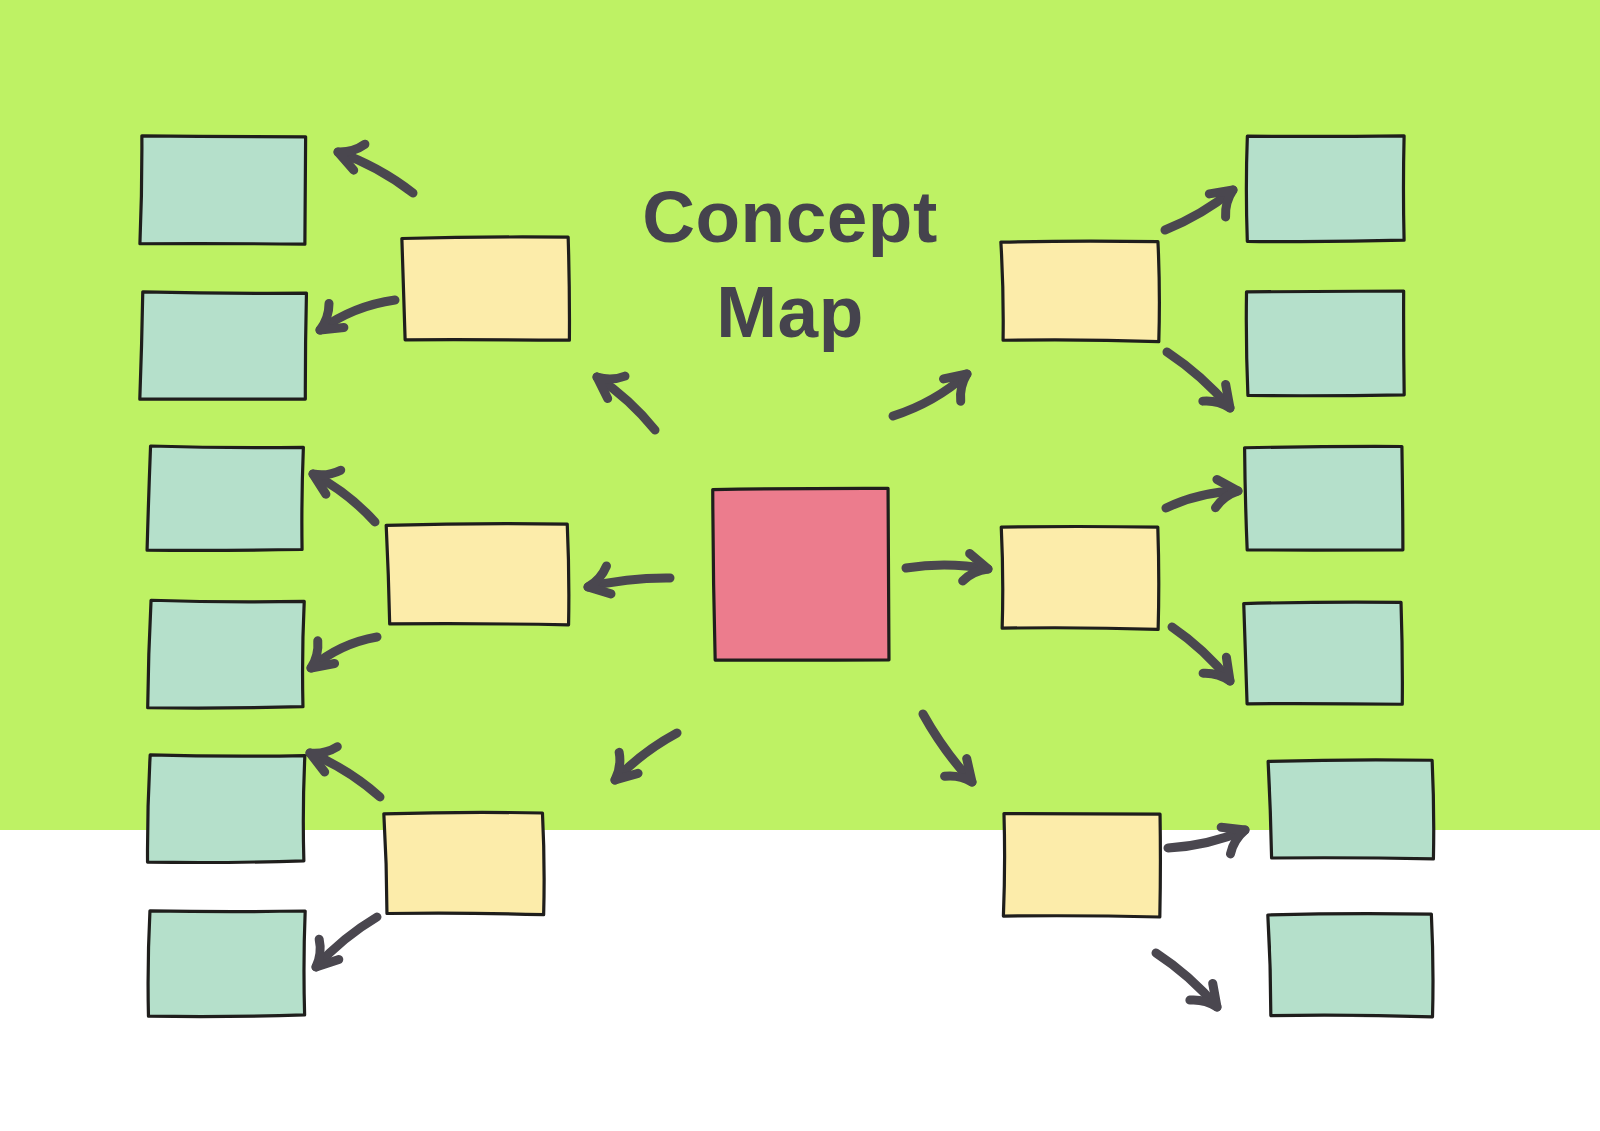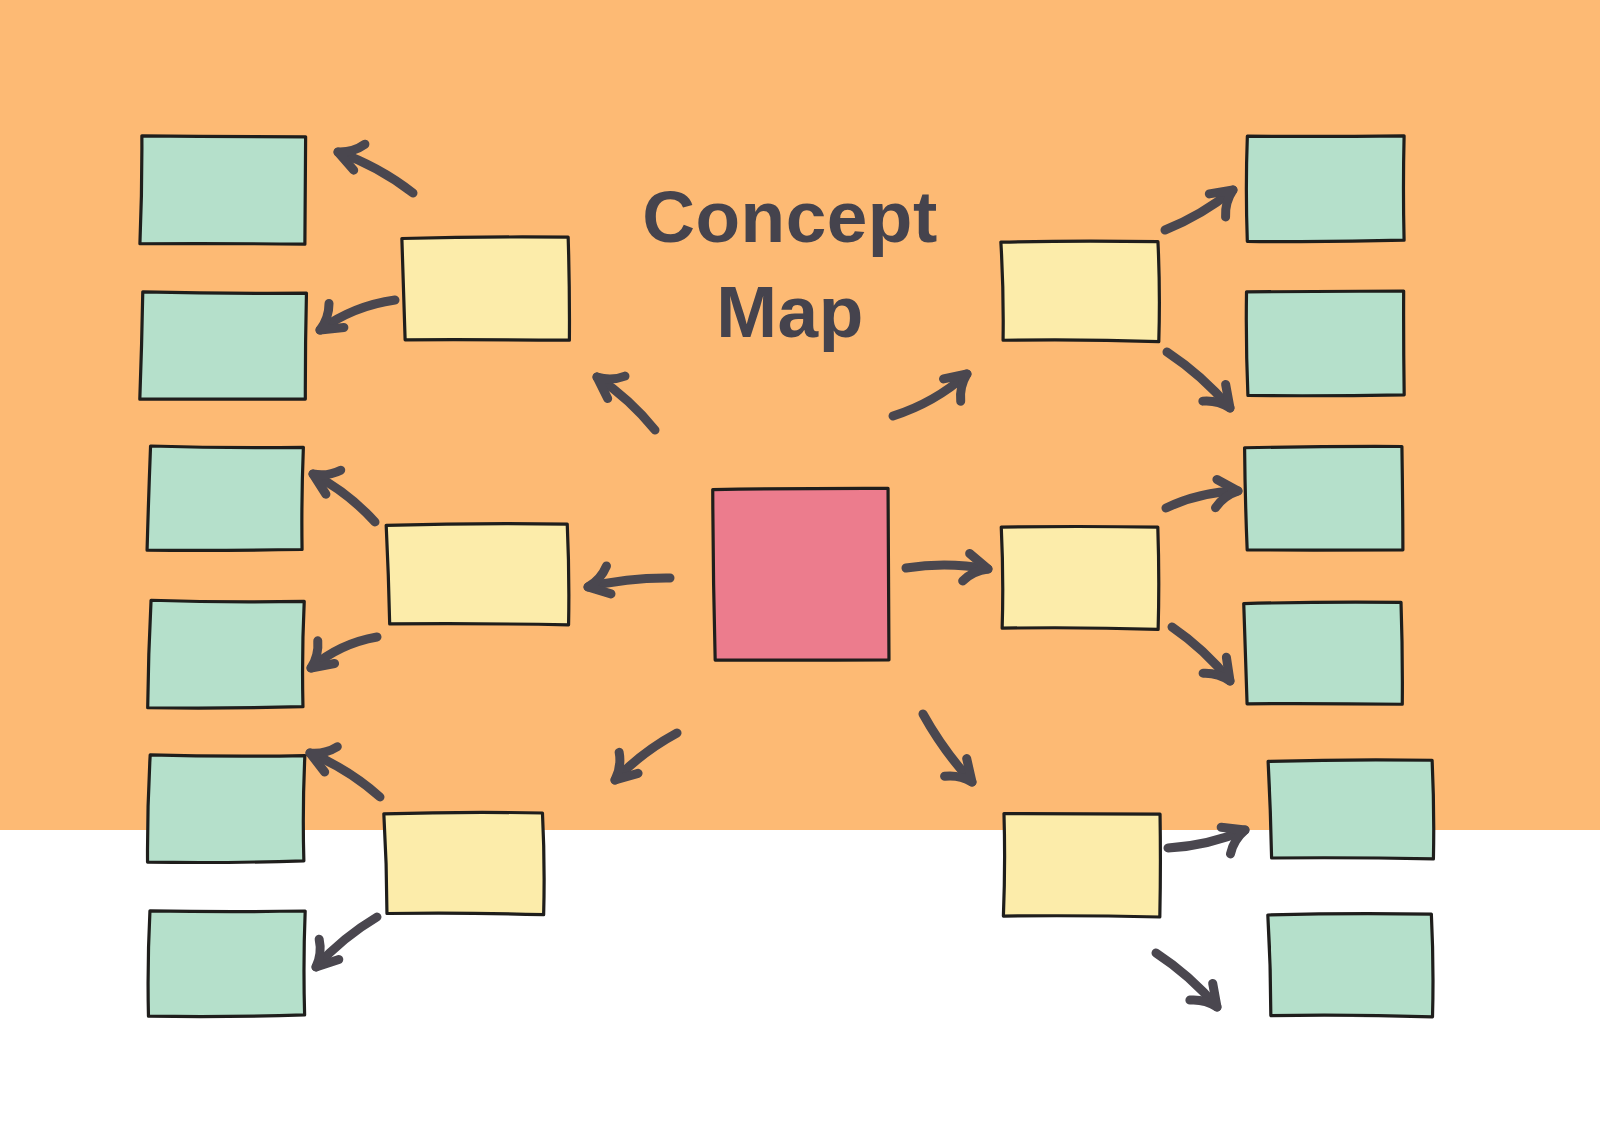--- a/index.html
+++ b/index.html
@@ -8,21 +8,21 @@
     background: #ffffff;
     width: 1600px;
     height: 1131px;
     overflow: hidden;
     font-family: "Liberation Sans", sans-serif;
   }
   .canvas-wrap {
     position: relative;
     width: 1600px;
     height: 830px;
-    background: #fdba74;
+    background: #bef264;
   }
   svg { display: block; }
   .map-title {
     font-family: "Liberation Sans", sans-serif;
     font-weight: 700;
     font-size: 73px;
     letter-spacing: 0.5px;
   }
 </style>
 </head>

